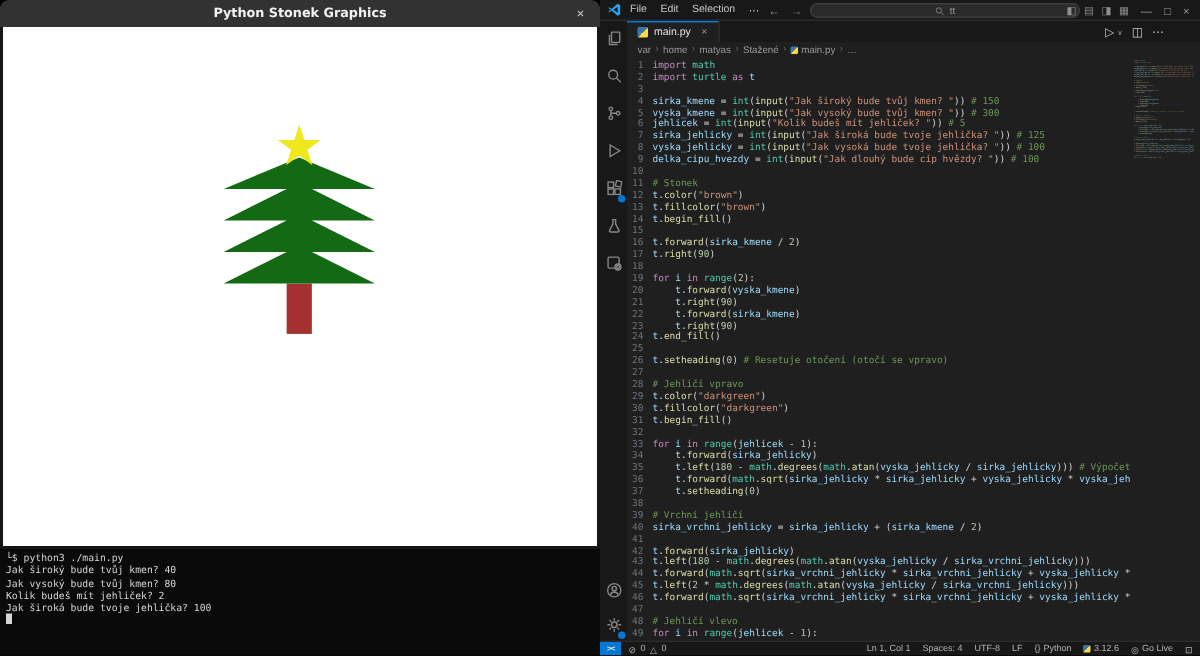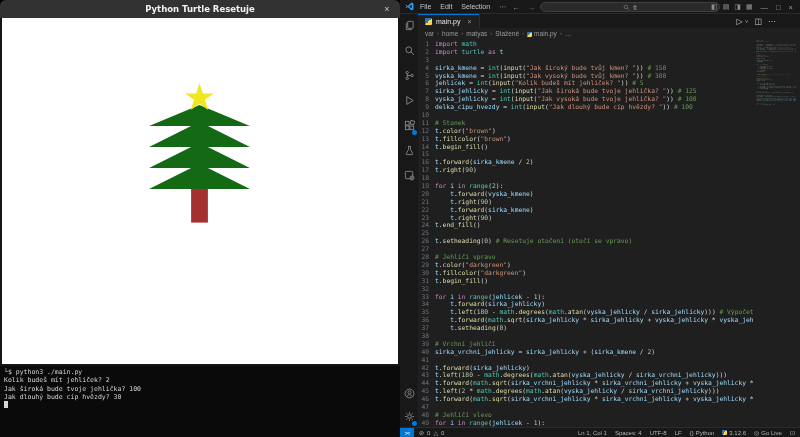--- a/index.html
+++ b/index.html
@@ -93,25 +93,25 @@
   .sb-item{display:flex;align-items:center;gap:2px;white-space:nowrap;}
   .sb-ic{font-size:6px;}
 
   svg.ico{stroke:#888;fill:none;stroke-width:1;}
 </style>
 </head>
 <body>
 
 <div class="screen">
 
-  <div class="terminal" id="terminal"><div>└$ python3 ./main.py</div><div>Kolik budeš mít jehliček? 2</div><div>Jak široká bude tvoje jehlička? 100</div><div>Jak dlouhý bude cíp hvězdy? 30</div><div><span class="term-cursor"></span></div></div>
+  <div class="terminal" id="terminal"><div>└$ python3 ./main.py</div><div>Jak široký bude tvůj kmen? 40</div><div>Jak vysoký bude tvůj kmen? 80</div><div>Kolik budeš mít jehliček? 2</div><div>Jak široká bude tvoje jehlička? 100</div><div><span class="term-cursor"></span></div></div>
 
   <div class="turtle-window">
     <div class="tg-titlebar">
-      <span class="tg-title">Python Turtle Resetuje</span>
+      <span class="tg-title">Python Stonek Graphics</span>
       <span class="tg-close">×</span>
     </div>
     <div class="tg-canvas">
       <svg width="396" height="346" viewBox="0 0 396 346">
         <rect x="189.1" y="171" width="16.8" height="33.6" fill="#a53030"></rect>
         <polygon points="205.9,171 247.9,171 205.9,150 247.9,150 205.9,129 247.9,129 205.9,108 247.9,108 197.5,87 147.1,108 189.1,108 147.1,129 189.1,129 147.1,150 189.1,150 147.1,171 189.1,171" fill="#146a14"></polygon>
         <polygon points="197.5,65 200.9,75.4 211.8,75.4 202.9,81.8 206.3,92.1 197.5,85.7 188.7,92.1 192.1,81.8 183.2,75.4 194.2,75.4" fill="#f0e81f"></polygon>
       </svg>
     </div>
   </div>

